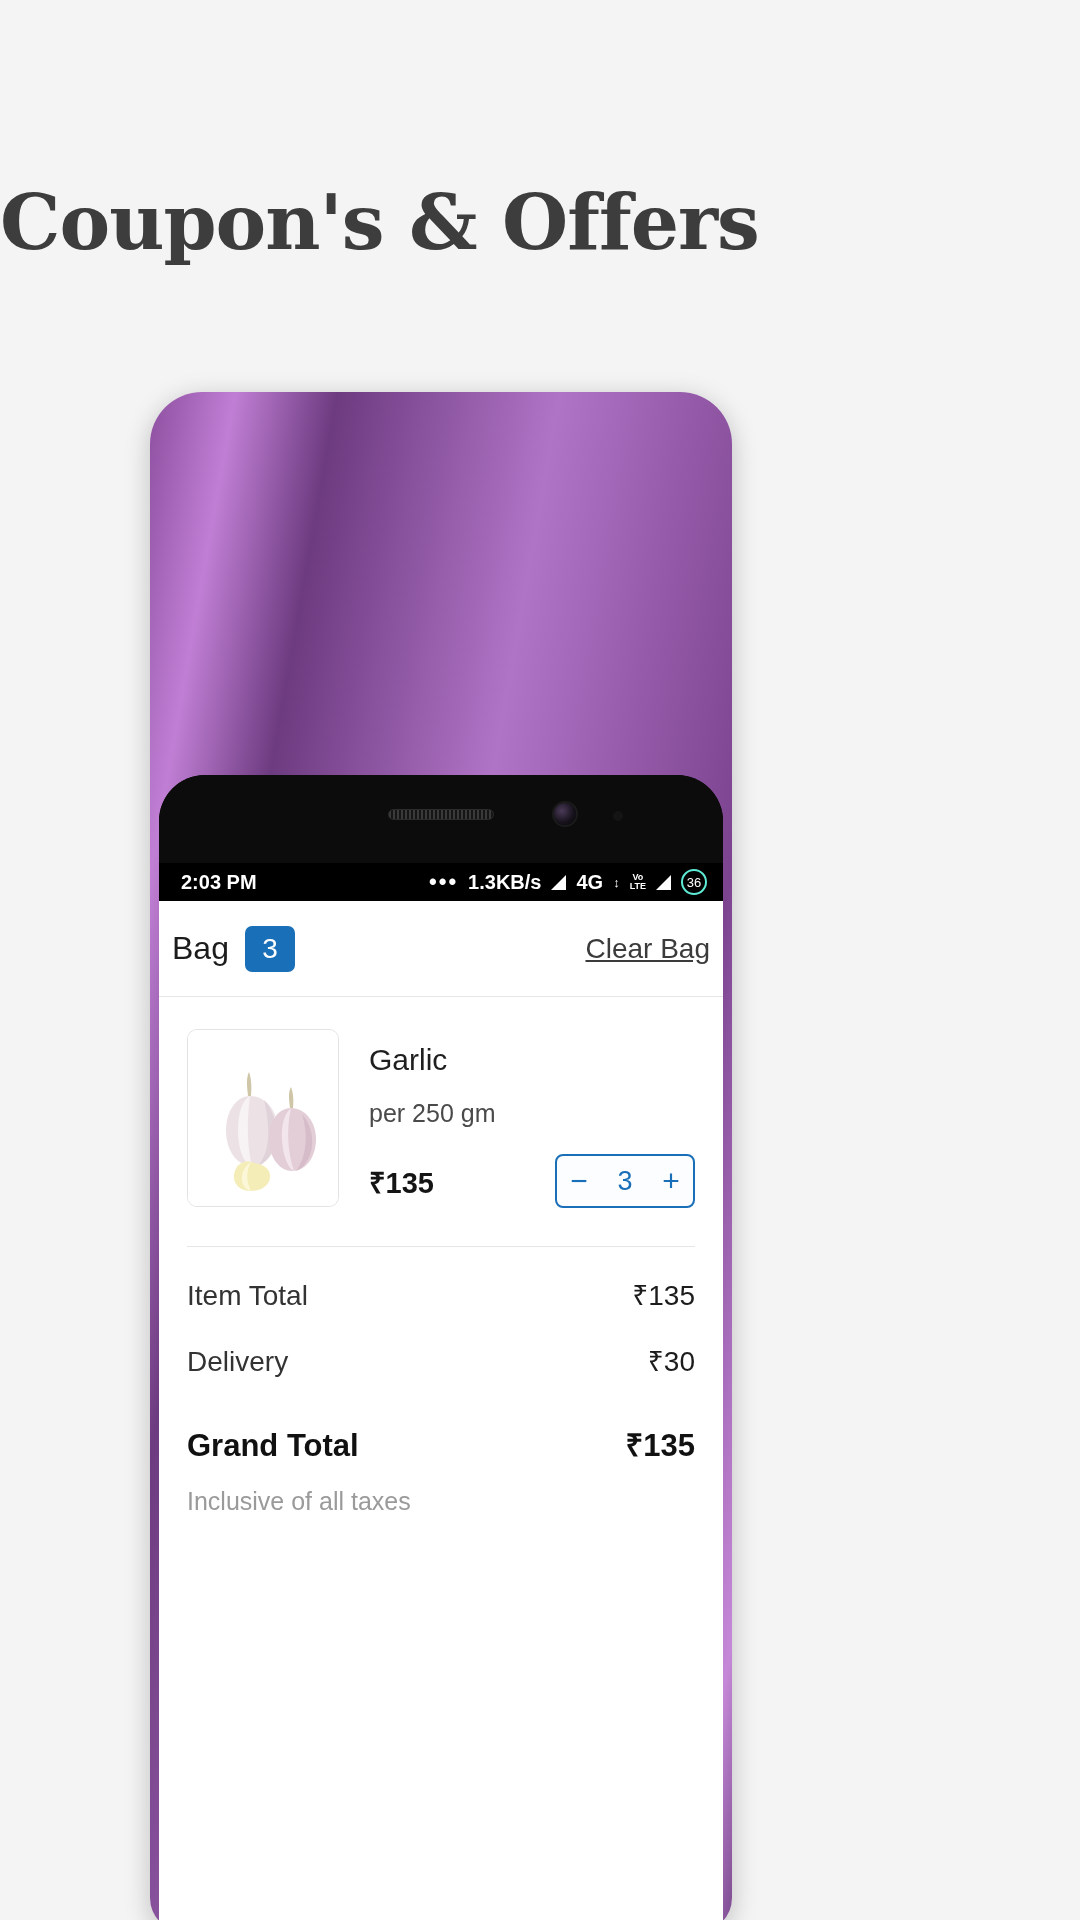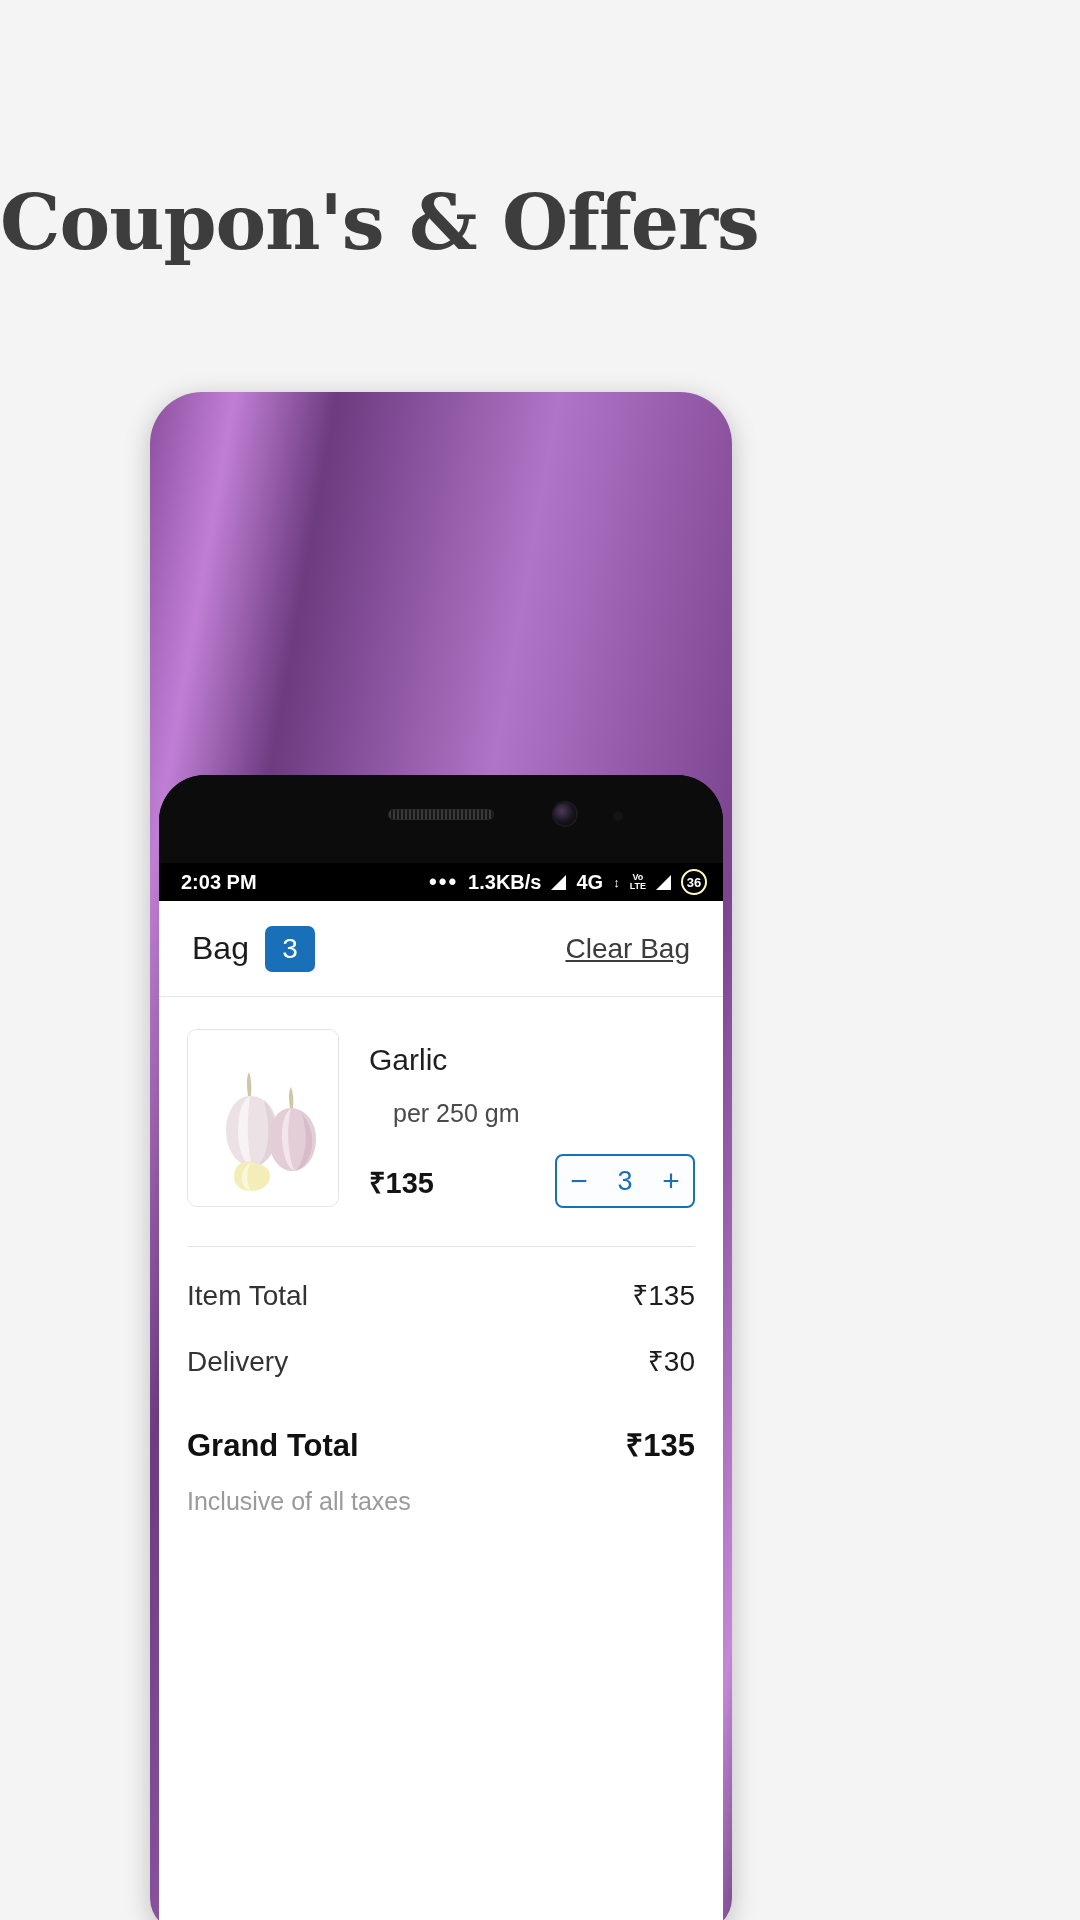--- a/index.html
+++ b/index.html
@@ -114,40 +114,40 @@
   }
   .volte-stack {
     display: flex; flex-direction: column;
     line-height: 9px; font-size: 9px; font-weight: bold;
     align-items: center;
   }
   .data-arrows { font-size: 13px; line-height: 13px; }
   #battery-indicator {
     width: 26px; height: 26px;
     border-radius: 50%;
-    border: 2px solid #fef9c3;
+    border: 2px solid #5eead4;
     display: flex; align-items: center; justify-content: center;
-    font-size: 13px; font-weight: bold;
+    font-size: 13px; font-weight: normal;
   }
 
   
   #app-screen {
     height: calc(100% - 126px);
     background: #ffffff;
     display: flex;
     flex-direction: column;
     position: relative;
   }
 
   
   #bag-header {
     height: 96px;
     display: flex;
     align-items: center;
-    padding: 0 33px;
+    padding: 0 13px;
     border-bottom: 1px solid #e6e6e6;
     flex: none;
   }
   #bag-title { font-size: 32px; color: #1c1c1c; font-weight: normal; }
   #bag-count-badge {
     margin-left: 16px;
     background: #1a70b8;
     color: #fff;
     border-radius: 7px;
     min-width: 50px;
@@ -178,21 +178,21 @@
     overflow: hidden;
     position: relative;
     background: #fff;
   }
   #product-details {
     flex: 1;
     padding-left: 30px;
     position: relative;
   }
   #product-name { font-size: 30px; color: #1f1f1f; margin-top: 14px; }
-  #product-weight { font-size: 25px; color: #4a4a4a; margin-top: 22px; margin-left: 24px; }
+  #product-weight { font-size: 25px; color: #4a4a4a; margin-top: 22px; }
   #product-price-row {
     display: flex;
     align-items: center;
     margin-top: 26px;
   }
   #product-price { font-size: 29px; color: #141414; font-weight: bold; }
   #quantity-stepper {
     margin-left: auto;
     border: 2px solid #1a70b8;
     border-radius: 8px;

